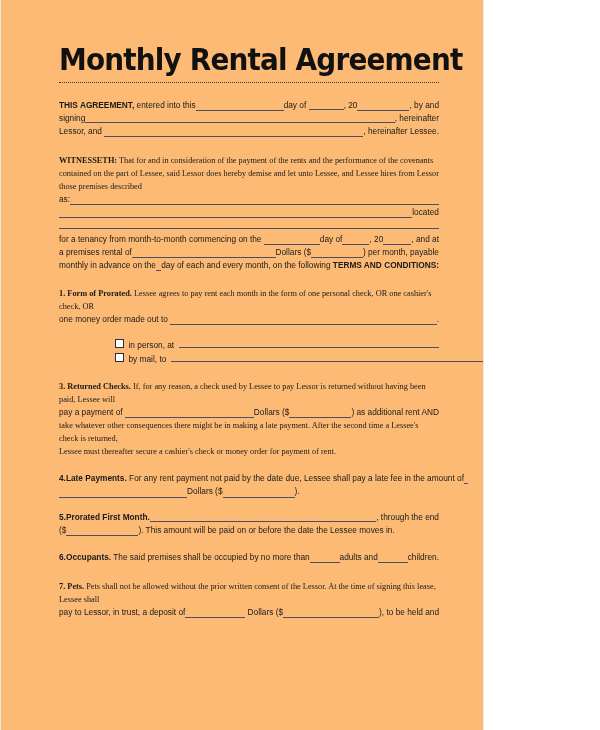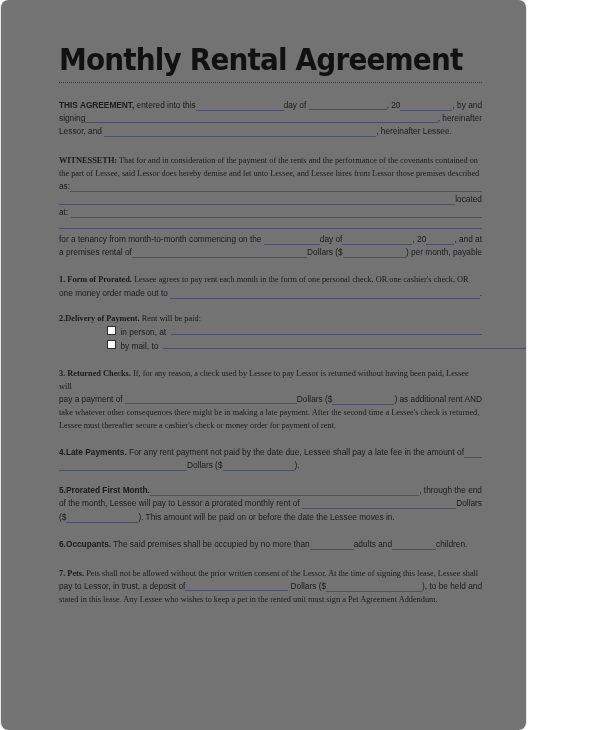--- a/index.html
+++ b/index.html
@@ -2,30 +2,29 @@
 <html><head>
 <meta charset="utf-8">
 <style>
   html, body {
     margin: 0;
     padding: 0;
     background: #ffffff;
   }
   .page {
     position: relative;
-    width: 527px;
+    width: 484px;
     height: 730px;
-    background: #737373;
+    background: #fdba74;
     box-sizing: border-box;
     border-left: 1px solid #e8e8e8;
     border-right: 1px solid #e8e8e8;
     overflow: hidden;
     font-family: "Liberation Sans", "DejaVu Sans", sans-serif;
     color: #1a1a1a;
-    border-radius: 8px;
   }
   .content {
     position: absolute;
     left: 58px;
     right: 44px;
     top: 44px;
   }
 
   
   .doc-title {
@@ -80,20 +79,21 @@
   
   .opt-list {
     margin: 0;
     padding: 0 0 0 48px;
   }
   .opt-row {
     display: flex;
     align-items: baseline;
     gap: 5px;
     line-height: 13px;
+    margin-left: 8px;
   }
   .checkbox {
     display: inline-block;
     width: 6.5px;
     height: 6.5px;
     border: 1.4px solid #2c2c3a;
     background: #ffffff;
     flex: 0 0 auto;
     position: relative;
     top: 0px;
@@ -162,24 +162,20 @@
       </p>
       <div class="fitline">
         <span class="txt">as:</span>
         <span class="grow"></span>
       </div>
       <div class="fitline">
         <span class="grow"></span>
         <span class="txt">located</span>
       </div>
       <div class="fitline">
-        <span class="txt">at: </span>
-        <span class="grow"></span>
-      </div>
-      <div class="fitline">
         <span class="grow" style="max-width:452px"></span>
       </div>
     </div>
 
     <div class="sp-4"></div>
 
     <div class="block">
       <div class="fitline">
         <span class="txt">for a tenancy from month-to-month commencing on the </span>
         <span class="blank" style="width:56px"></span>
@@ -189,42 +185,45 @@
         <span class="blank" style="width:28px"></span>
         <span class="txt">, and at</span>
       </div>
       <div class="fitline">
         <span class="txt">a premises rental of</span>
         <span class="blank" style="width:205px"></span>
         <span class="txt">Dollars ($</span>
         <span class="blank" style="width:74px"></span>
         <span class="txt">) per month, payable</span>
       </div>
+      <div class="fitline">
+        <span class="txt">monthly in advance on the</span>
+        <span class="blank" style="width:90px"></span>
+        <span class="txt">day of each and every month, on the following </span>
+        <span class="txt b-strong">TERMS AND CONDITIONS:</span>
+      </div>
     </div>
 
     <div class="sp-14"></div>
 
     <div class="block clause">
       <p class="para">
         <span class="b-strong">1.</span>
         <span class="b-strong">Form of Prorated.</span><span> Lessee agrees to pay rent each month in the form of one personal check, OR one cashier's check, OR</span>
       </p>
       <div class="fitline">
         <span class="txt">one money order made out to </span>
         <span class="blank" style="width:322px"></span>
         <span class="txt">.</span>
       </div>
     </div>
 
     <div class="sp-12"></div>
 
     <div class="block clause">
-      <p class="para">
-        <span class="b-strong">2.</span><span class="b-strong">Delivery of Payment.</span><span> Rent will be paid:</span>
-      </p>
       <div class="opt-list">
         <div class="opt-row">
           <span class="checkbox"></span>
           <span class="opt-label">in person, at</span>
           <span class="opt-line"></span>
         </div>
         <div class="opt-row">
           <span class="checkbox"></span>
           <span class="opt-label">by mail, to </span>
           <span class="opt-line short"></span>
@@ -270,25 +269,20 @@
     <div class="sp-12"></div>
 
     <div class="block clause">
       <div class="fitline">
         <span class="txt b-strong">5.</span>
         <span class="txt b-strong">Prorated First Month.</span>
         <span class="grow"></span>
         <span class="txt">, through the end</span>
       </div>
       <div class="fitline">
-        <span class="txt">of the month, Lessee will pay to Lessor a prorated monthly rent of </span>
-        <span class="grow"></span>
-        <span class="txt">Dollars</span>
-      </div>
-      <div class="fitline">
         <span class="txt">($</span>
         <span class="blank" style="width:72px"></span>
         <span class="txt">). This amount will be paid on or before the date the Lessee moves in.</span>
       </div>
     </div>
 
     <div class="sp-14"></div>
 
     <div class="block clause">
       <div class="fitline">
@@ -309,17 +303,16 @@
         <span class="b-strong">7.</span>
         <span class="b-strong">Pets.</span><span> Pets shall not be allowed without the prior written consent of the Lessor. At the time of signing this lease, Lessee shall</span>
       </p>
       <div class="fitline">
         <span class="txt">pay to Lessor, in trust, a deposit of</span>
         <span class="grow"></span>
         <span class="txt"> Dollars ($</span>
         <span class="blank" style="width:96px"></span>
         <span class="txt">), to be held and</span>
       </div>
-      <p class="para">stated in this lease. Any Lessee who wishes to keep a pet in the rented unit must sign a Pet Agreement Addendum.</p>
     </div>
 
   </div>
 </div>
 
 </body></html>

